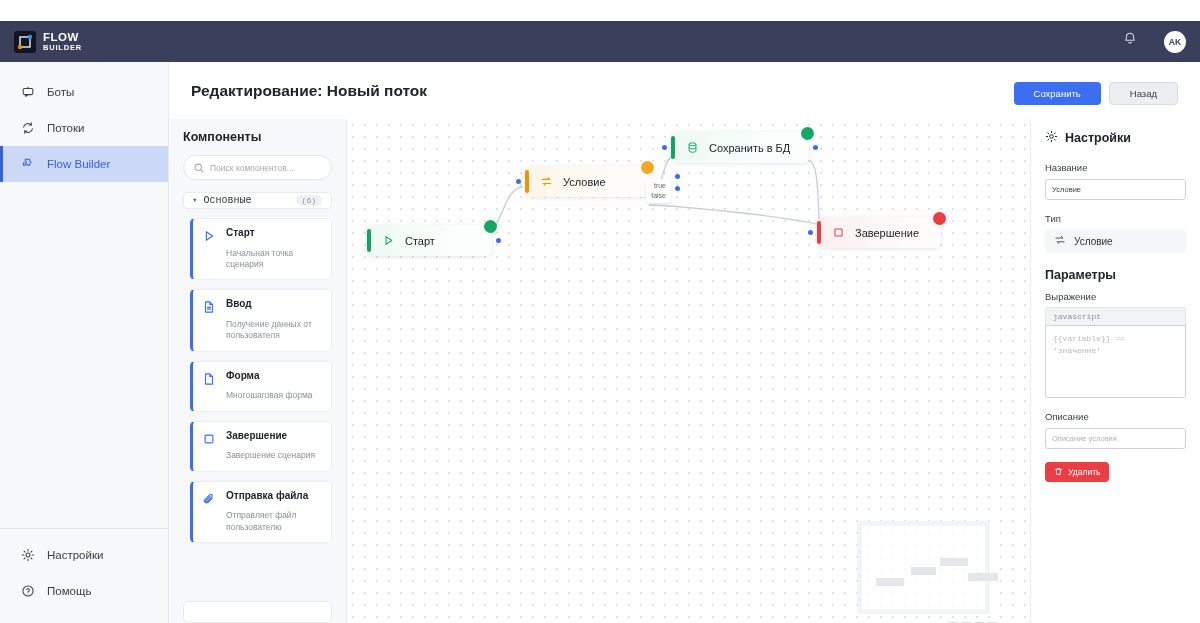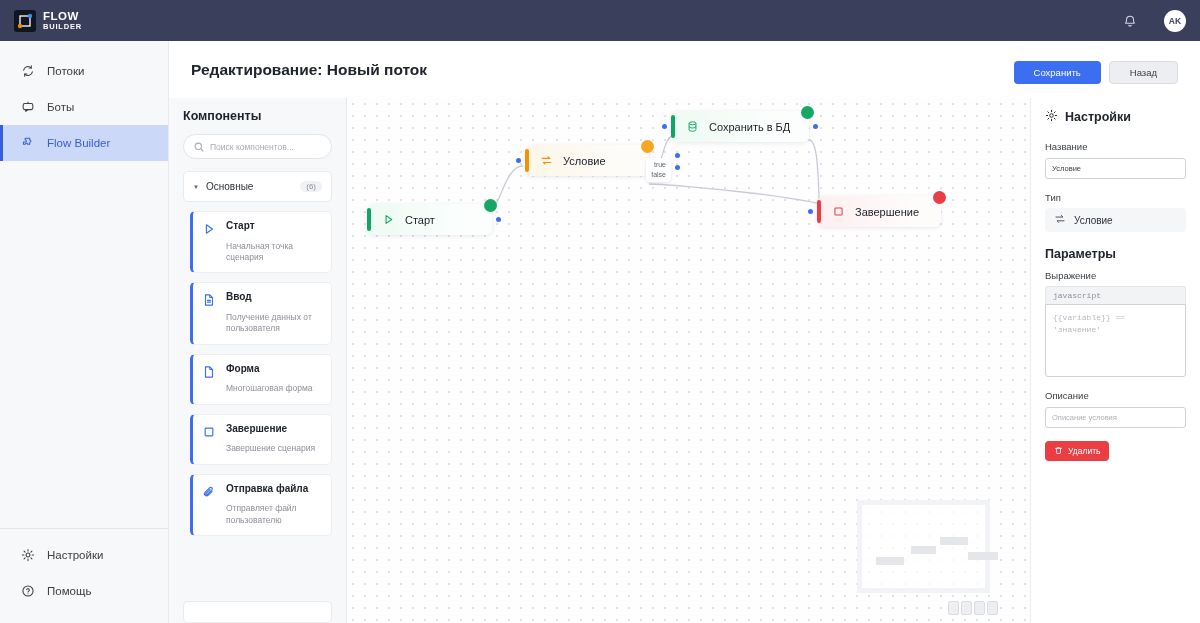--- a/index.html
+++ b/index.html
@@ -7,42 +7,42 @@
     width: 1200px; height: 623px;
     font-family: "Liberation Sans", sans-serif;
     background: #ffffff;
     overflow: hidden;
   }
   .app { width: 1200px; height: 623px; display: flex; flex-direction: column; }
 
   
   .topbar {
     height: 41px; background: #3a3f5c; flex: 0 0 41px;
-    display: flex; align-items: center; padding: 13px 14px; gap: 0;
+    display: flex; align-items: center; padding: 13px 14px; gap: 0; margin-top: 21px;
   }
   .brand { display: flex; align-items: center; gap: 7px; width: 88px; }
   .brand-mark {
     width: 22px; height: 22px; background: #11151f; border-radius: 3px;
     position: relative; flex: 0 0 22px;
   }
   .brand-text { line-height: 1; }
   .brand-text .l1 { color: #fff; font-size: 11.5px; font-weight: bold; letter-spacing: .5px; display:block; }
   .brand-text .l2 { color: #fff; font-size: 7.5px; font-weight: bold; letter-spacing: .8px; display:block; margin-top:1px; }
 
   .search-wrap {
     margin-left: 15px; width: 348px; height: 23px; background: #4a4f6d;
     border-radius: 5px; display: flex; align-items: center; padding: 0 9px; gap: 7px;
   }
   .search-wrap input {
     background: transparent; border: none; outline: none; color: #cfd2e0;
     font-size: 9.5px; font-family: inherit; width: 100%;
   }
   .search-wrap input::placeholder { color: #a3a8be; }
 
-  .topbar-right { margin-left: auto; display: flex; align-items: flex-end; gap: 27px; }
+  .topbar-right { margin-left: auto; display: flex; align-items: flex-start; gap: 27px; }
   .avatar {
     width: 22px; height: 22px; border-radius: 50%; background: #fff; color: #3a3f5c;
     font-size: 8.5px; font-weight: bold; display: flex; align-items: center; justify-content: center;
   }
 
   
   .body-row { flex: 1; display: flex; min-height: 0; }
 
   
   .nav {
@@ -87,22 +87,22 @@
     margin: 0 14px 12px 14px; height: 25px; background: #fff; border: 1px solid #e3e5ea;
     border-radius: 16px; display: flex; align-items: center; gap: 6px; padding: 0 10px;
   }
   .comp-search input {
     border: none; outline: none; background: transparent; font-family: inherit;
     font-size: 8.5px; color: #5f6368; width: 100%;
   }
   .comp-search input::placeholder { color: #a8abb3; }
 
   .cat-head {
-    margin: 0 14px 9px 14px; height: 31px; background: #fff; border: 1px solid #e8eaee;
-    border-radius: 5px; display: flex; align-items: center; padding: 0 9px; gap: 7px; cursor: pointer;
+    margin: 0 14px 9px 14px; height: 17px; background: #fff; border: 1px solid #e8eaee;
+    border-radius: 5px; display: flex; align-items: center; padding: 0 9px; gap: 7px; cursor: pointer; font-family: Liberation Mono, monospace;
   }
   .cat-caret { font-size: 6px; color: #5f6572; }
   .cat-name { font-size: 10px; color: #2d323c; font-weight: 500; }
   .cat-count {
     margin-left: auto; font-size: 8px; color: #8b8f99; background: #f0f1f4;
     border-radius: 8px; padding: 1px 6px;
   }
 
   .comp-list { padding: 0 14px 0 21px; overflow: hidden; flex: 1; }
   .comp-card {
@@ -225,42 +225,42 @@
       </span>
       <div class="avatar">
         <span>AK</span>
       </div>
     </div>
   </div>
 
   <div class="body-row">
 
     <div class="nav">
+
+      <div class="nav-item">
+        <span class="nav-ico">
+          <svg width="14" height="14" viewBox="0 0 16 16" fill="none" stroke="#3c4043" stroke-width="1.2" stroke-linejoin="round">
+            <rect x="2.5" y="4" width="11" height="7" rx="1.8"></rect>
+            <path d="M5.5 11v2l2.4-2"></path>
+              <path d="M8 4V2"></path>
+          </svg>
+        </span>
+        <span>Боты</span>
+      </div>
 
       <div class="nav-item">
         <span class="nav-ico">
           <svg width="14" height="14" viewBox="0 0 16 16" fill="none" stroke="#3c4043" stroke-width="1.2" stroke-linecap="round">
             <path d="M3 7a5 5 0 0 1 8.6-2.6"></path>
               <path d="M13 9a5 5 0 0 1-8.6 2.6"></path>
             <path d="M11.8 2v2.6h-2.6"></path>
               <path d="M4.2 14v-2.6h2.6"></path>
           </svg>
         </span>
         <span>Потоки</span>
-      </div>
-
-      <div class="nav-item">
-        <span class="nav-ico">
-          <svg width="14" height="14" viewBox="0 0 16 16" fill="none" stroke="#3c4043" stroke-width="1.2" stroke-linejoin="round">
-            <rect x="2.5" y="4" width="11" height="7" rx="1.8"></rect>
-            <path d="M5.5 11v2l2.4-2"></path>
-              <path d="M8 4V2"></path>
-          </svg>
-        </span>
-        <span>Боты</span>
       </div>
 
       <div class="nav-item active">
         <span class="nav-ico">
           <svg width="14" height="14" viewBox="0 0 16 16" fill="none" stroke="#3660d9" stroke-width="1.2" stroke-linejoin="round">
             <path d="M6 2.6h4v2a1.3 1.3 0 1 1 0 2.6v2.2H7.6a1.3 1.3 0 1 0-2.6 0H2.8V6.9h2a1.3 1.3 0 1 0 0-2.6h-0V2.6z"></path>
           </svg>
         </span>
         <span>Flow Builder</span>
       </div>

